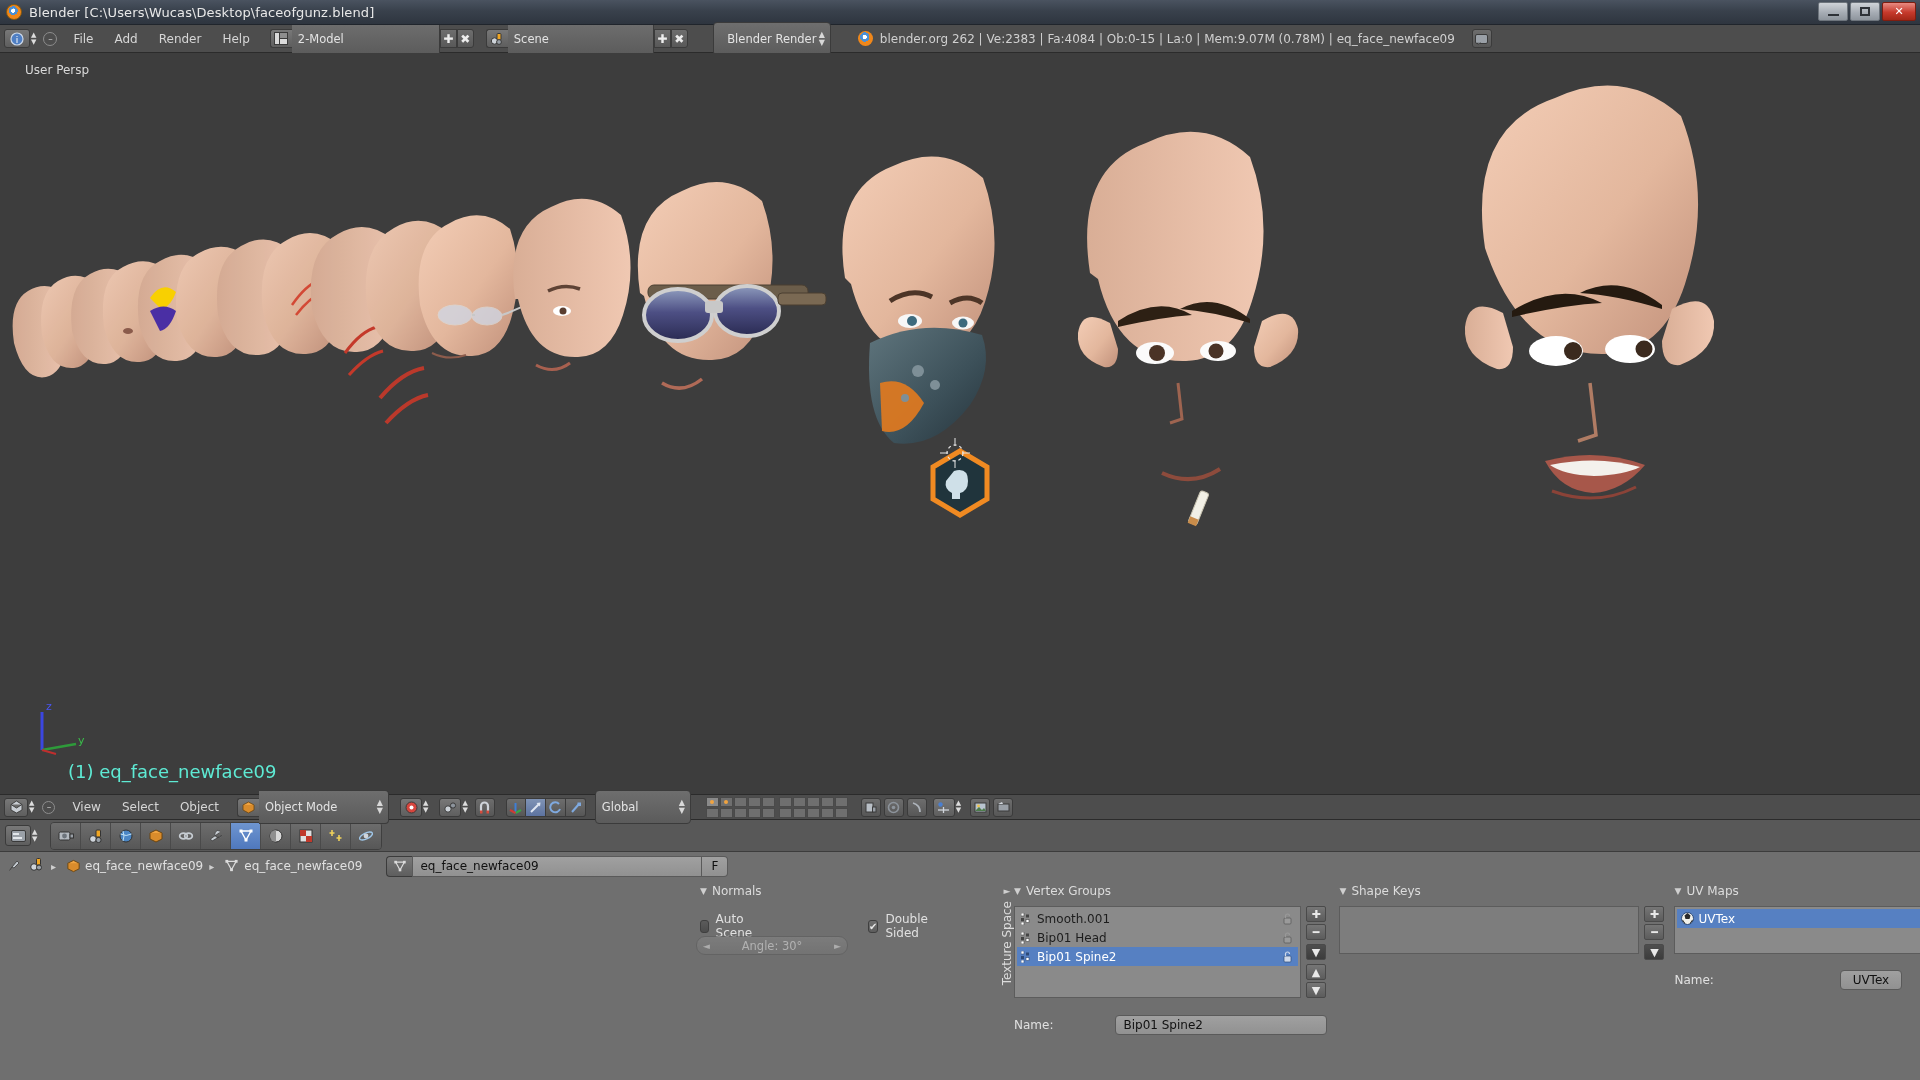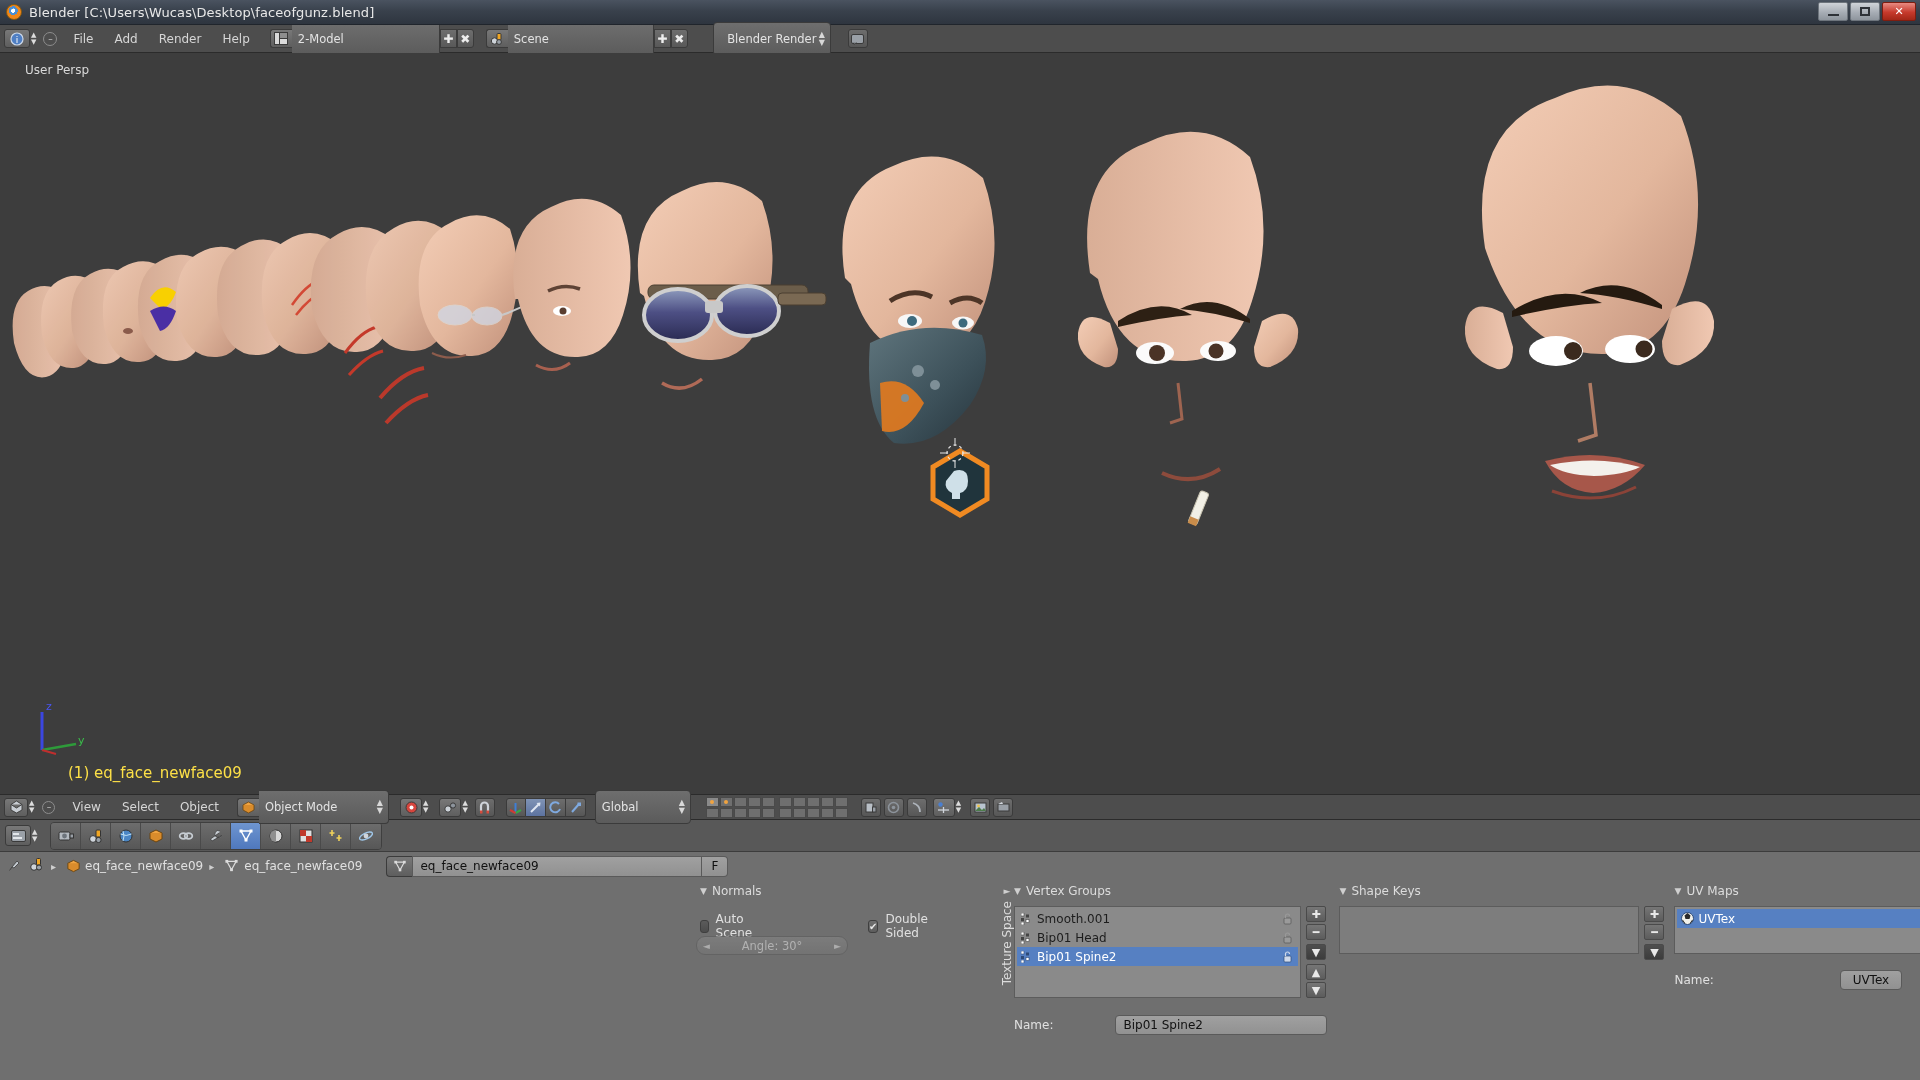--- a/index.html
+++ b/index.html
@@ -51,21 +51,21 @@
     color:#ededed; display:flex; align-items:center; justify-content:center;
     font-size:12px; }
 
   .sq-ico { width:20px; height:19px; border:1px solid #3b3b3b; border-radius:3px;
     background:linear-gradient(to bottom,#6d6d6d,#575757);
     display:flex; align-items:center; justify-content:center; }
 
   
   #viewport { position:relative; background:#3d3d3d; overflow:hidden; }
   #view-label { position:absolute; left:25px; top:10px; color:#d9d9d9; font-size:12px; }
-  #obj-label { position:absolute; left:68px; bottom:12px; color:#fde047; font-size:15px; }
+  #obj-label { position:absolute; left:68px; bottom:12px; color:#5eead4; font-size:18px; }
   #axis-gizmo { position:absolute; left:30px; bottom:38px; width:60px; height:60px; }
 
   
   .panel-title { color:#dcdcdc; font-size:12px; display:flex; align-items:center; gap:5px;}
   .tri { font-size:9px; color:#cfcfcf; }
   .list-box { background:#8a8a8a; border:1px solid #5c5c5c; border-radius:0; }
   .list-row { height:19px; display:flex; align-items:center; padding:0 4px;
     color:#1d1d1d; font-size:12px; gap:4px; }
   .list-row.sel { background:#5680c2; color:#fff; }
   .txtfield { background:linear-gradient(to bottom,#a0a0a0,#919191);
@@ -150,20 +150,25 @@
   </div>
 
   <div class="drop" style="width:118px;margin-left:22px;justify-content:center;position:relative;">
     <span>Blender Render</span>
     <span class="arrows" style="position:absolute;right:5px;">
         <span>▲</span>
         <span>▼</span>
       </span>
   </div>
 
+  <div style="display:flex;align-items:center;margin-left:24px;gap:7px;">
+    <div style="width:15px;height:15px;border-radius:50%;
+         background:radial-gradient(circle at 45% 40%,#fff 0 18%,#4a8fd4 19% 38%,#f0871a 39% 100%);"></div>
+    <span style="color:#d0d0d0;font-size:12px;white-space:nowrap;">blender.org 262 | Ve:2383 | Fa:4084 | Ob:0-15 | La:0 | Mem:9.07M (0.78M) | eq_face_newface09</span>
+  </div>
 
   <div class="sq-ico" style="margin-left:14px;">
     <svg width="13" height="12" viewBox="0 0 13 12">
       <rect x="0.5" y="1.5" width="12" height="9" rx="1.5" fill="#9aa0a7" stroke="#3a3a3a"></rect>
       <path d="M3 9.5 L3 11.5 L5.5 9.5" fill="#9aa0a7" stroke="#3a3a3a" stroke-width="0.8"></path>
     </svg>
   </div>
 </div>
 
 <div id="viewport" style="height:741px;width:1920px;">

